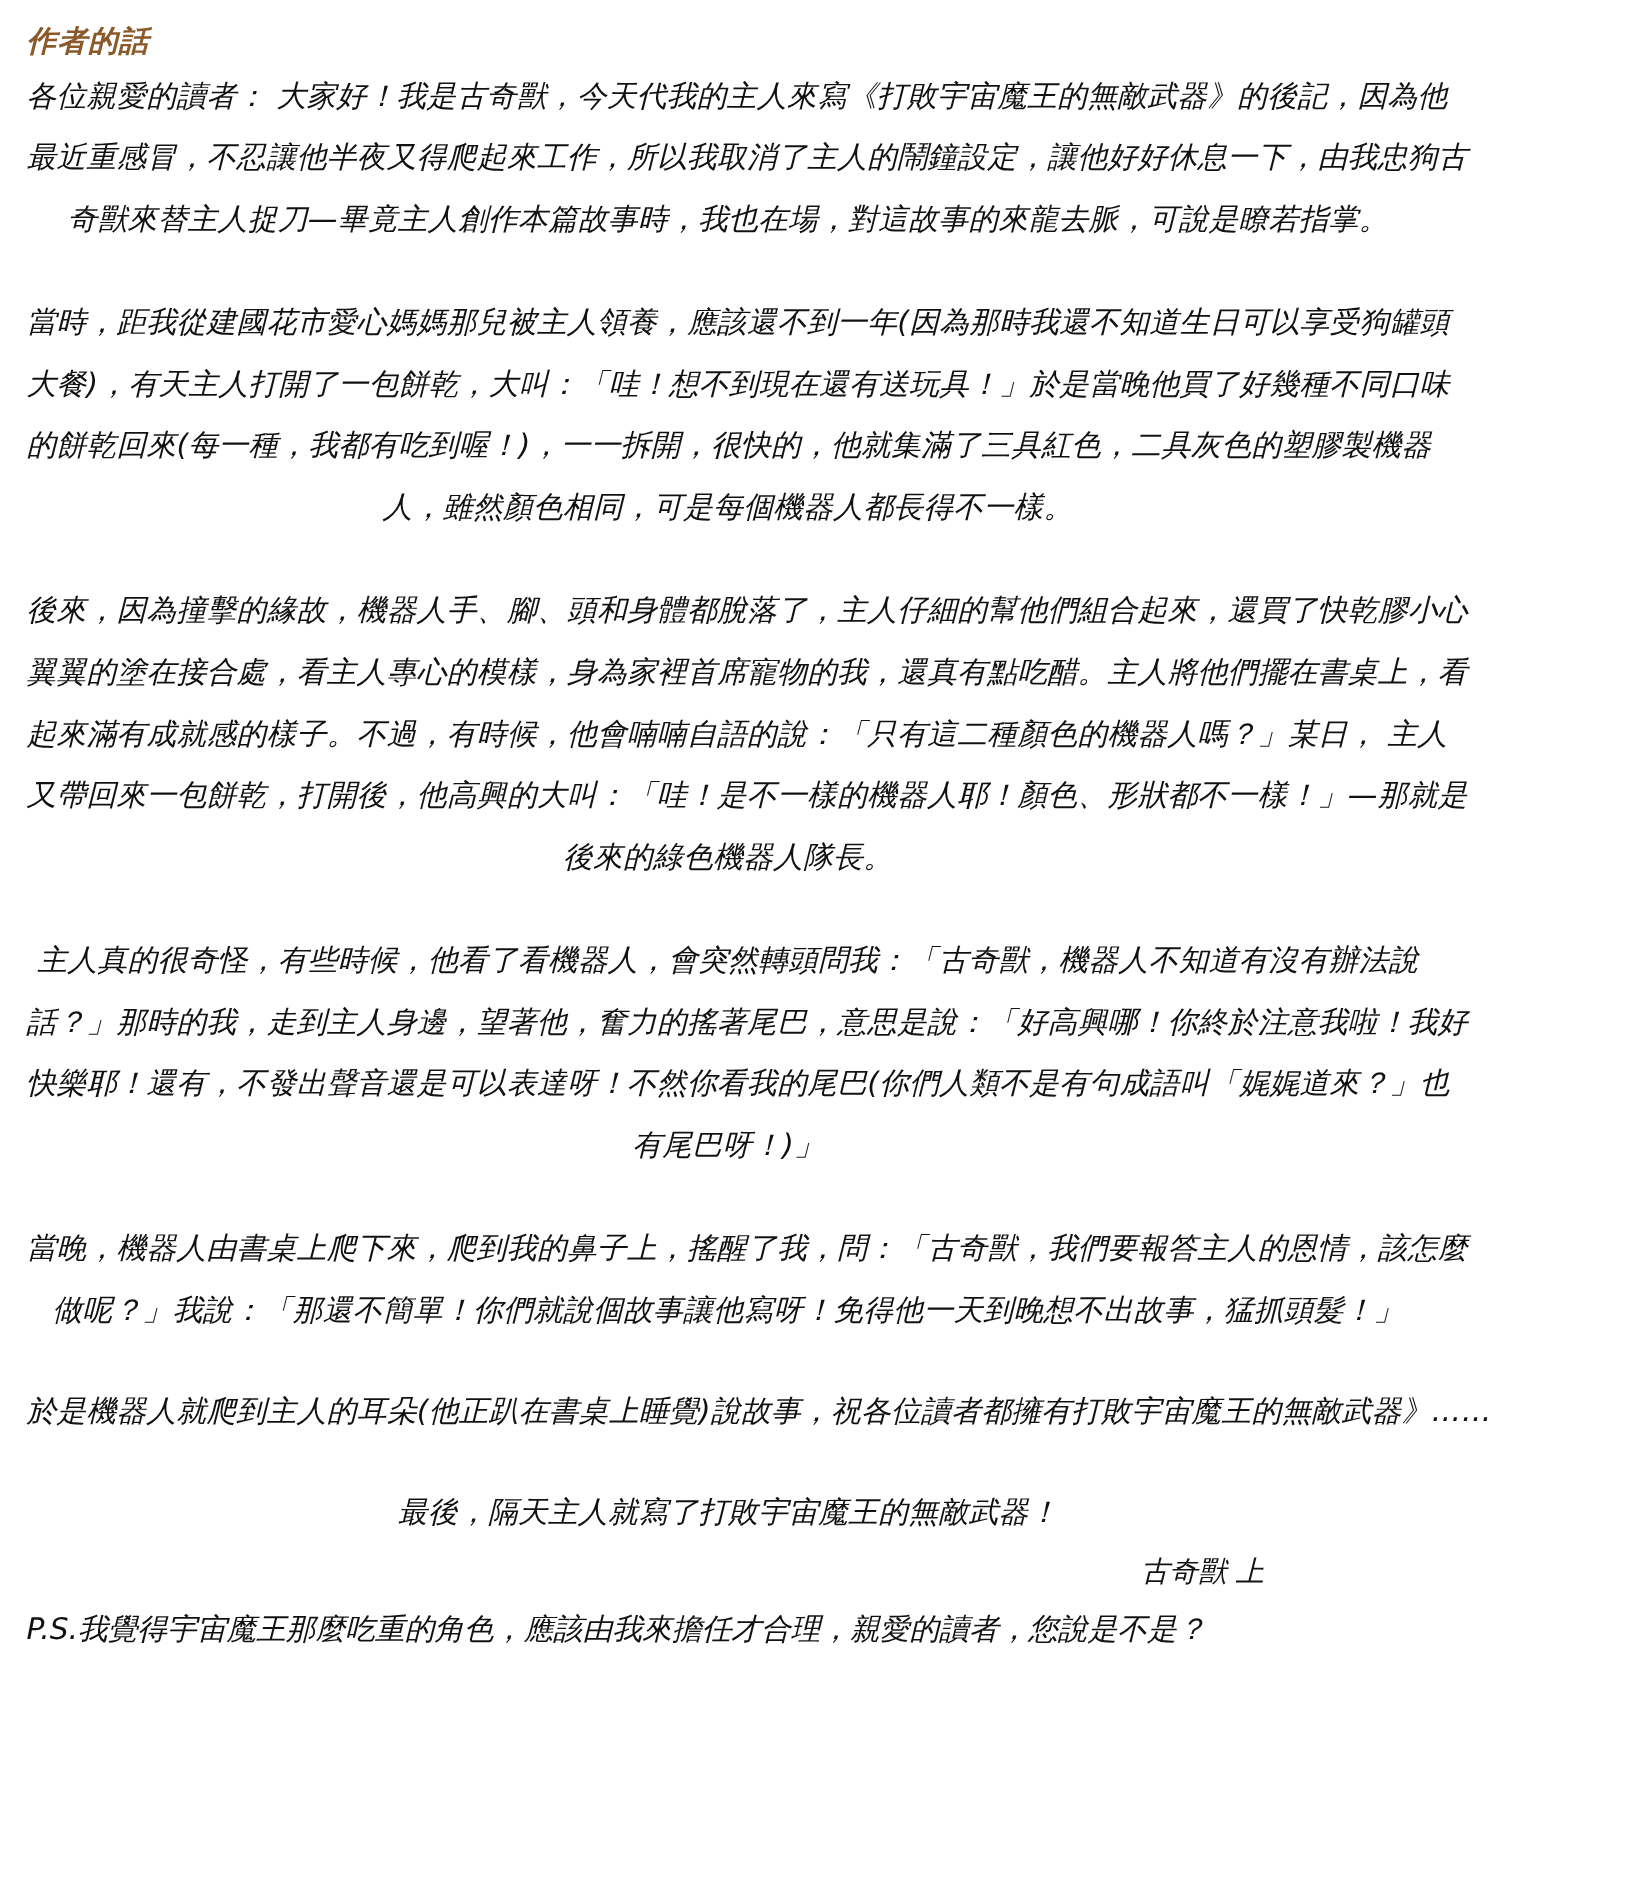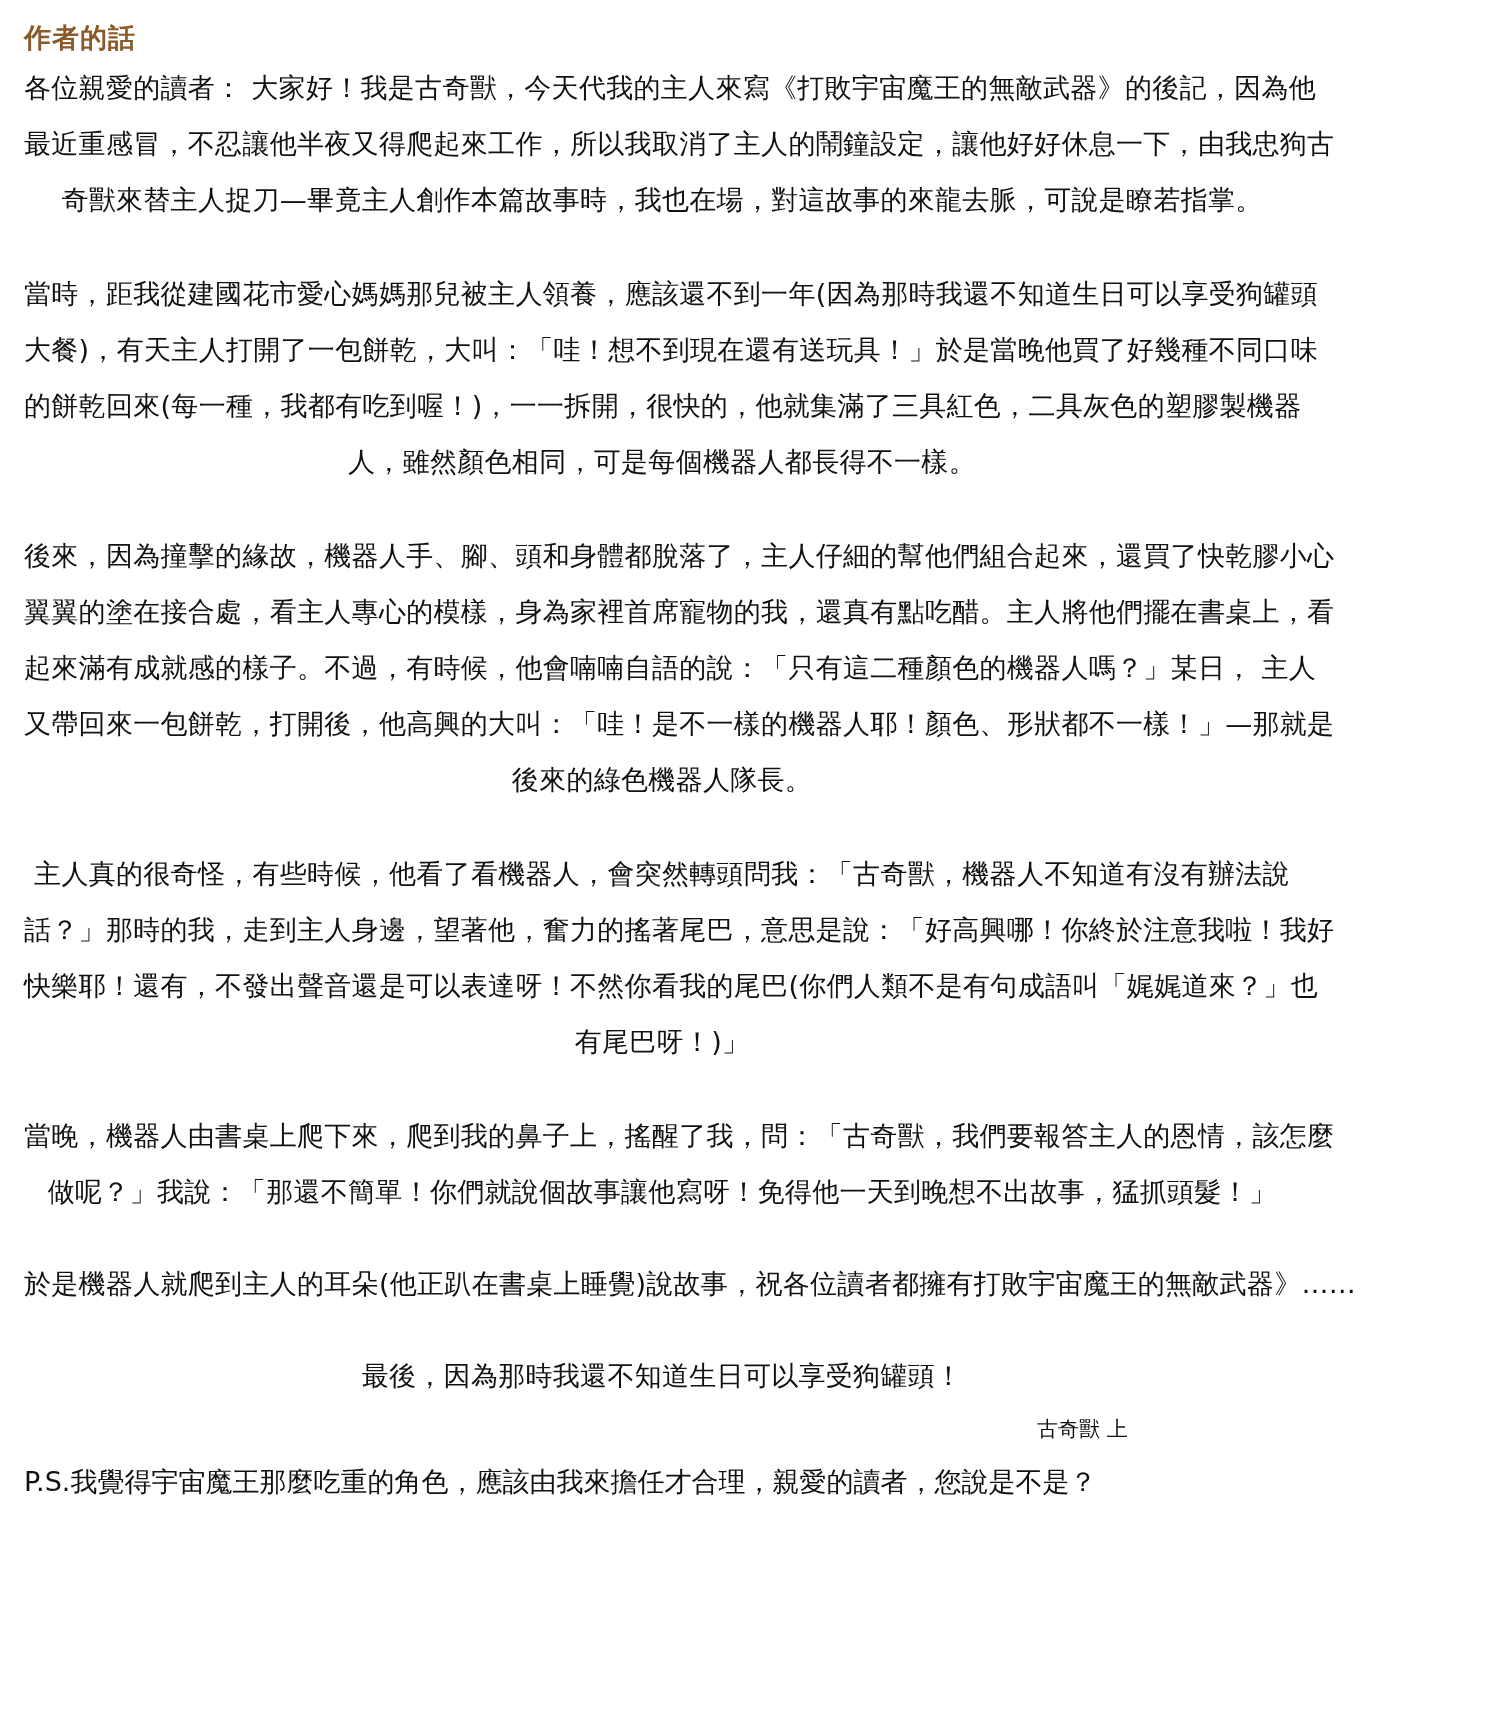--- a/index.html
+++ b/index.html
@@ -12,20 +12,21 @@
       height: 1718px;
       overflow: hidden;
       font-family: "DejaVu Sans", "Liberation Sans", sans-serif;
       color: #111111;
     }
     .page {
       position: relative;
       padding: 16px 24px 0 24px;
       box-sizing: border-box;
       width: 1324px;
+      font-style: italic;
     }
     .heading {
       font-size: 27px;
       font-weight: bold;
       color: #8a5a2b;
       line-height: 44px;
       margin: 0;
       letter-spacing: 1px;
     }
     .byline {
@@ -41,21 +42,21 @@
       letter-spacing: 0.3px;
     }
     .para .line {
       display: block;
       white-space: nowrap;
       text-align: center;
     }
     .gap { height: 38px; }
     .gap-sm { height: 36px; }
     .signature {
-      font-size: 21px;
+      font-size: 26px;
       line-height: 50px;
       margin: 0;
       padding-left: 1013px;
     }
     .ps {
       font-size: 27px;
       line-height: 56px;
       margin: 0;
     }
   </style>
@@ -104,20 +105,20 @@
     <span class="line">做呢？」我說：「那還不簡單！你們就說個故事讓他寫呀！免得他一天到晚想不出故事，猛抓頭髮！」</span>
   </p>
   <div class="gap-sm"></div>
 
   <p class="para">
     <span class="line">於是機器人就爬到主人的耳朵(他正趴在書桌上睡覺)說故事，祝各位讀者都擁有打敗宇宙魔王的無敵武器》……</span>
   </p>
   <div class="gap-sm"></div>
 
   <p class="para">
-    <span class="line">最後，因為那時我還不知道生日可以享受狗罐頭！</span>
+    <span class="line">最後，隔天主人就寫了打敗宇宙魔王的無敵武器！</span>
   </p>
 
   <p class="signature">古奇獸 上</p>
 
   <p class="ps">P.S.我覺得宇宙魔王那麼吃重的角色，應該由我來擔任才合理，親愛的讀者，您說是不是？</p>
 
 </div>
 
 </body></html>

